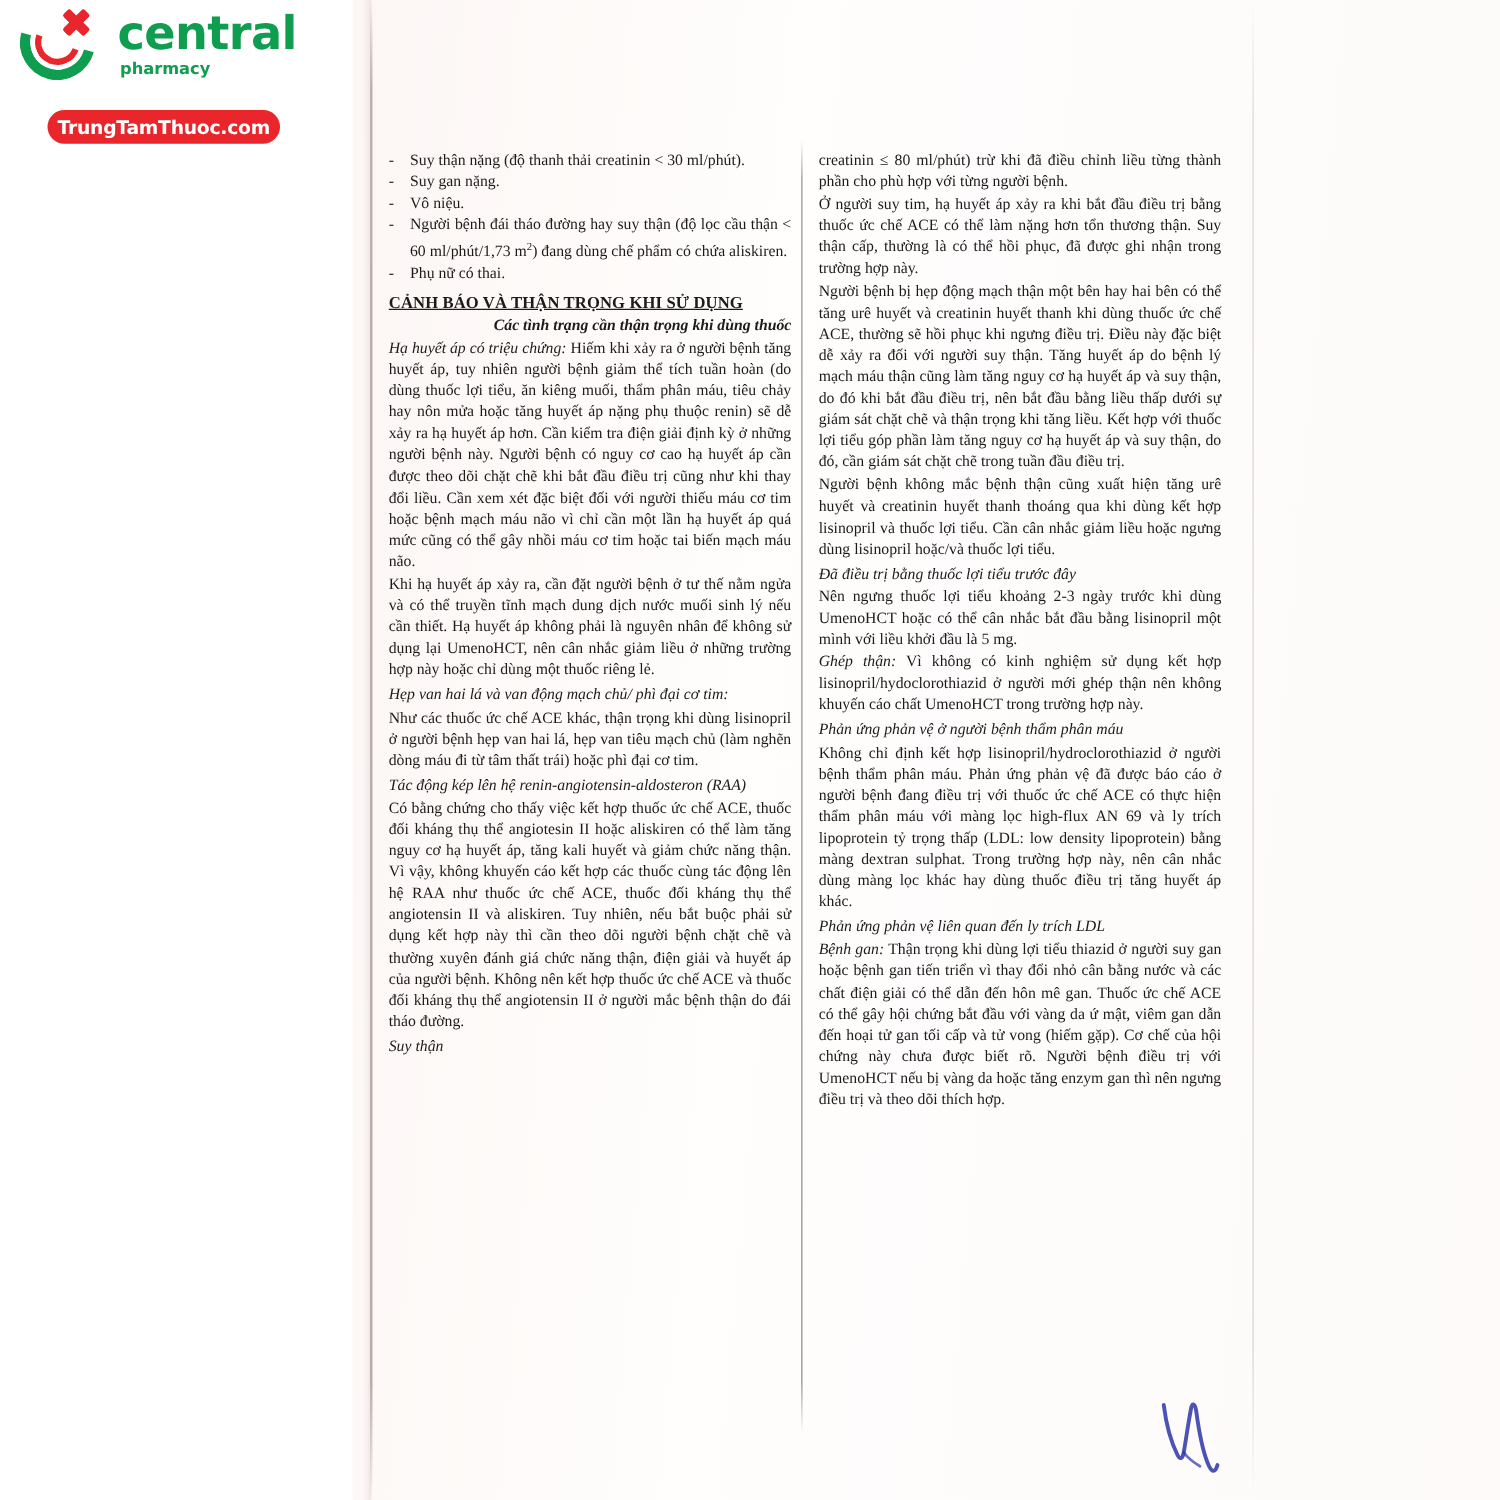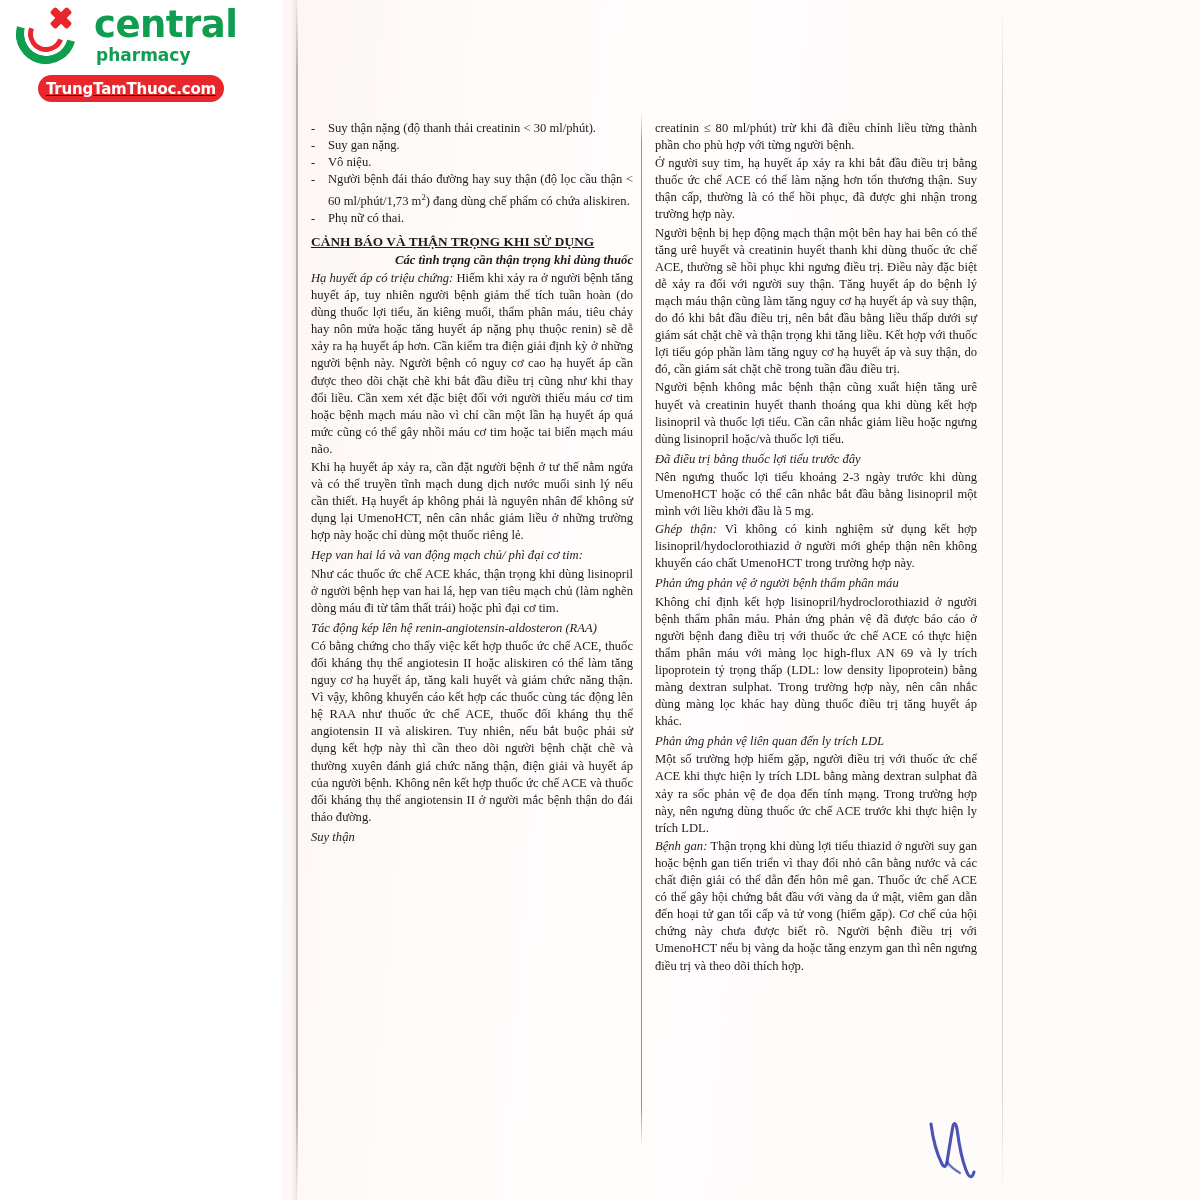--- a/index.html
+++ b/index.html
@@ -127,37 +127,36 @@
   .logo-words { margin-left: 10px; line-height: 1; }
   .logo-central {
     font-family: "DejaVu Sans", sans-serif;
     font-size: 37px;
     font-weight: bold;
     color: #0f9d4f;
     letter-spacing: -0.5px;
   }
   .logo-pharmacy {
     font-family: "DejaVu Sans", sans-serif;
-    font-size: 17px;
+    font-size: 13px;
     font-weight: bold;
     color: #0f9d4f;
     margin-top: 4px;
     margin-left: 2px;
   }
   #site-badge {
-    margin-top: 5px;
+    margin-top: 18px;
     margin-left: 24px;
     width: 186px;
     height: 27px;
     background: #e8262b;
     border-radius: 14px;
     display: flex;
     align-items: center;
     justify-content: center;
-    text-decoration: underline;
   }
   #site-badge span {
     font-family: "DejaVu Sans", sans-serif;
     font-size: 15px;
     font-weight: bold;
     color: #ffffff;
     letter-spacing: -0.2px;
   }
 
   
@@ -284,21 +283,20 @@
 
     <div class="h-it">Đã điều trị bằng thuốc lợi tiểu trước đây</div>
     <p class="p">Nên ngưng thuốc lợi tiểu khoảng 2-3 ngày trước khi dùng UmenoHCT hoặc có thể cân nhắc bắt đầu bằng lisinopril một mình với liều khởi đầu là 5 mg.</p>
 
     <p class="p"><span class="lead-it">Ghép thận:</span><span> Vì không có kinh nghiệm sử dụng kết hợp lisinopril/hydoclorothiazid ở người mới ghép thận nên không khuyến cáo chất UmenoHCT trong trường hợp này.</span></p>
 
     <div class="h-it">Phản ứng phản vệ ở người bệnh thẩm phân máu</div>
     <p class="p">Không chỉ định kết hợp lisinopril/hydroclorothiazid ở người bệnh thẩm phân máu. Phản ứng phản vệ đã được báo cáo ở người bệnh đang điều trị với thuốc ức chế ACE có thực hiện thẩm phân máu với màng lọc high-flux AN 69 và ly trích lipoprotein tỷ trọng thấp (LDL: low density lipoprotein) bằng màng dextran sulphat. Trong trường hợp này, nên cân nhắc dùng màng lọc khác hay dùng thuốc điều trị tăng huyết áp khác.</p>
 
     <div class="h-it">Phản ứng phản vệ liên quan đến ly trích LDL</div>
-    <p class="p">Một số trường hợp hiếm gặp, người điều trị với thuốc ức chế ACE khi thực hiện ly trích LDL bằng màng dextran sulphat đã xảy ra sốc phản vệ đe dọa đến tính mạng. Trong trường hợp này, nên ngưng dùng thuốc ức chế ACE trước khi thực hiện ly trích LDL.</p>
 
     <p class="p"><span class="lead-it">Bệnh gan:</span><span> Thận trọng khi dùng lợi tiểu thiazid ở người suy gan hoặc bệnh gan tiến triển vì thay đổi nhỏ cân bằng nước và các chất điện giải có thể dẫn đến hôn mê gan. Thuốc ức chế ACE có thể gây hội chứng bắt đầu với vàng da ứ mật, viêm gan dẫn đến hoại tử gan tối cấp và tử vong (hiếm gặp). Cơ chế của hội chứng này chưa được biết rõ. Người bệnh điều trị với UmenoHCT nếu bị vàng da hoặc tăng enzym gan thì nên ngưng điều trị và theo dõi thích hợp.</span></p>
   </div>
 
   <svg id="signature" viewBox="0 0 54 62" xmlns="http://www.w3.org/2000/svg">
     <path d="M6 4 C 8 20, 12 34, 17 44 C 19 48, 21 47, 22 42 C 24 30, 26 16, 28 6 C 29 2, 31 3, 32 9 C 34 24, 37 40, 41 50 C 44 58, 47 59, 49 52" fill="none" stroke="#2b35a8" stroke-width="3.1" stroke-linecap="round" stroke-linejoin="round" opacity="0.85"></path>
     <path d="M22 42 C 25 46, 30 50, 35 53" fill="none" stroke="#2b35a8" stroke-width="2.2" stroke-linecap="round" opacity="0.7"></path>
   </svg>
 
 </div>

